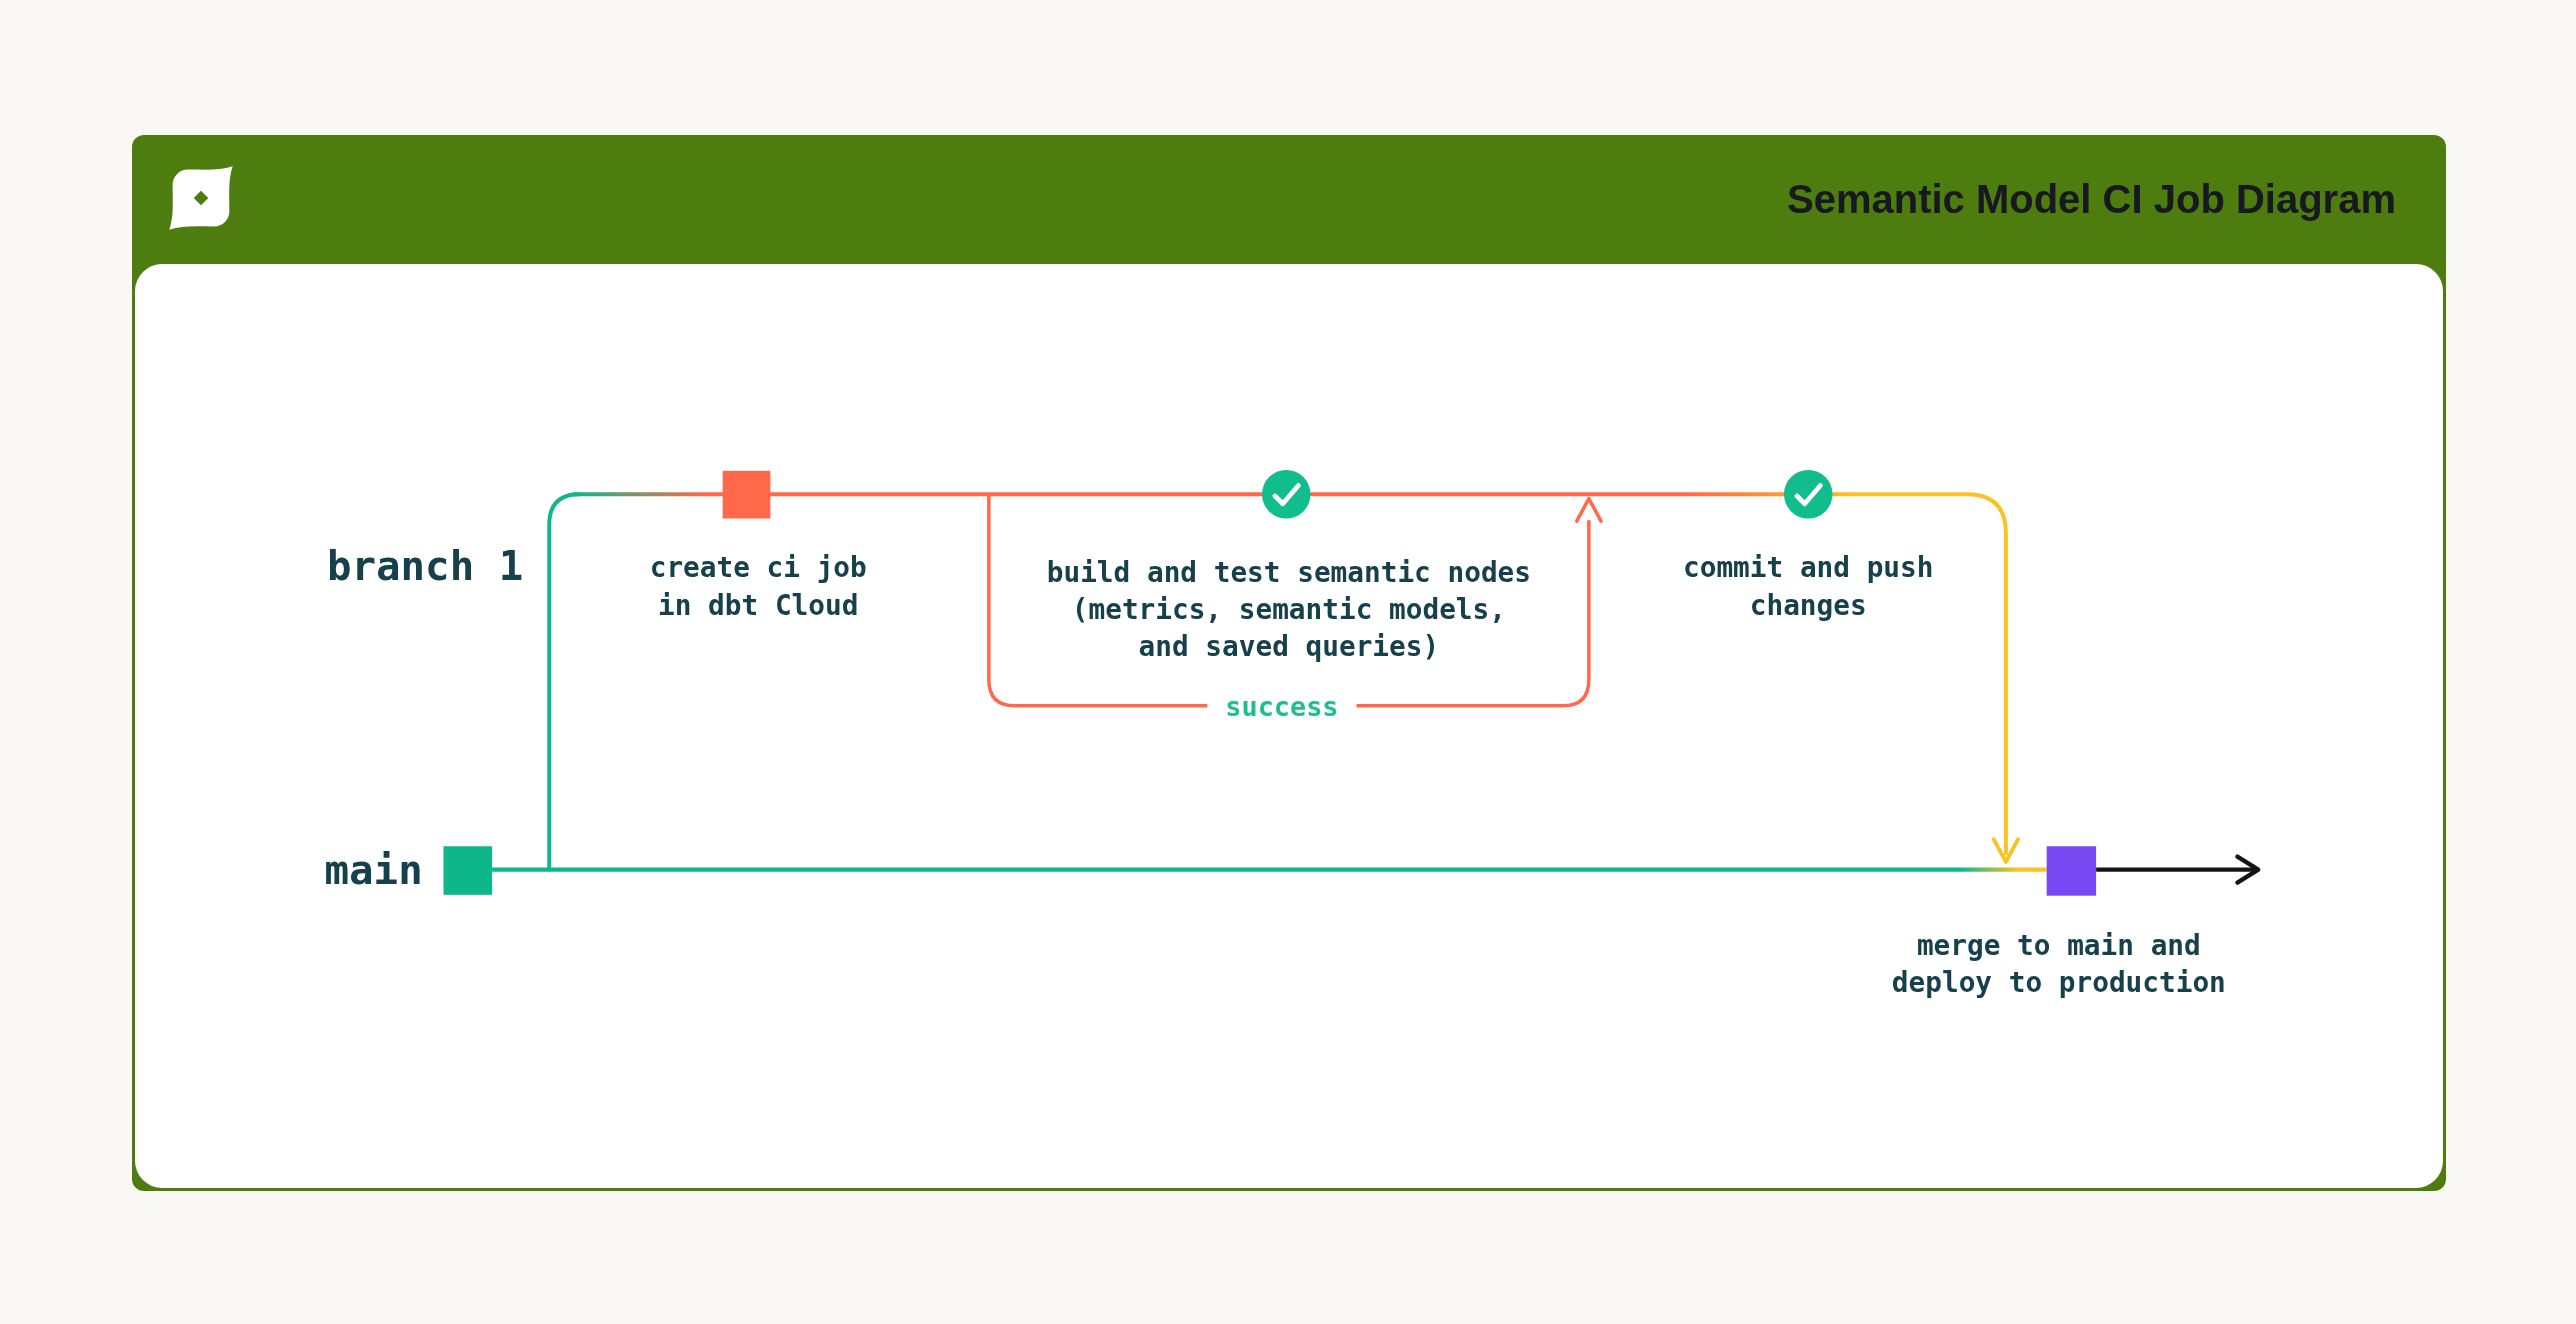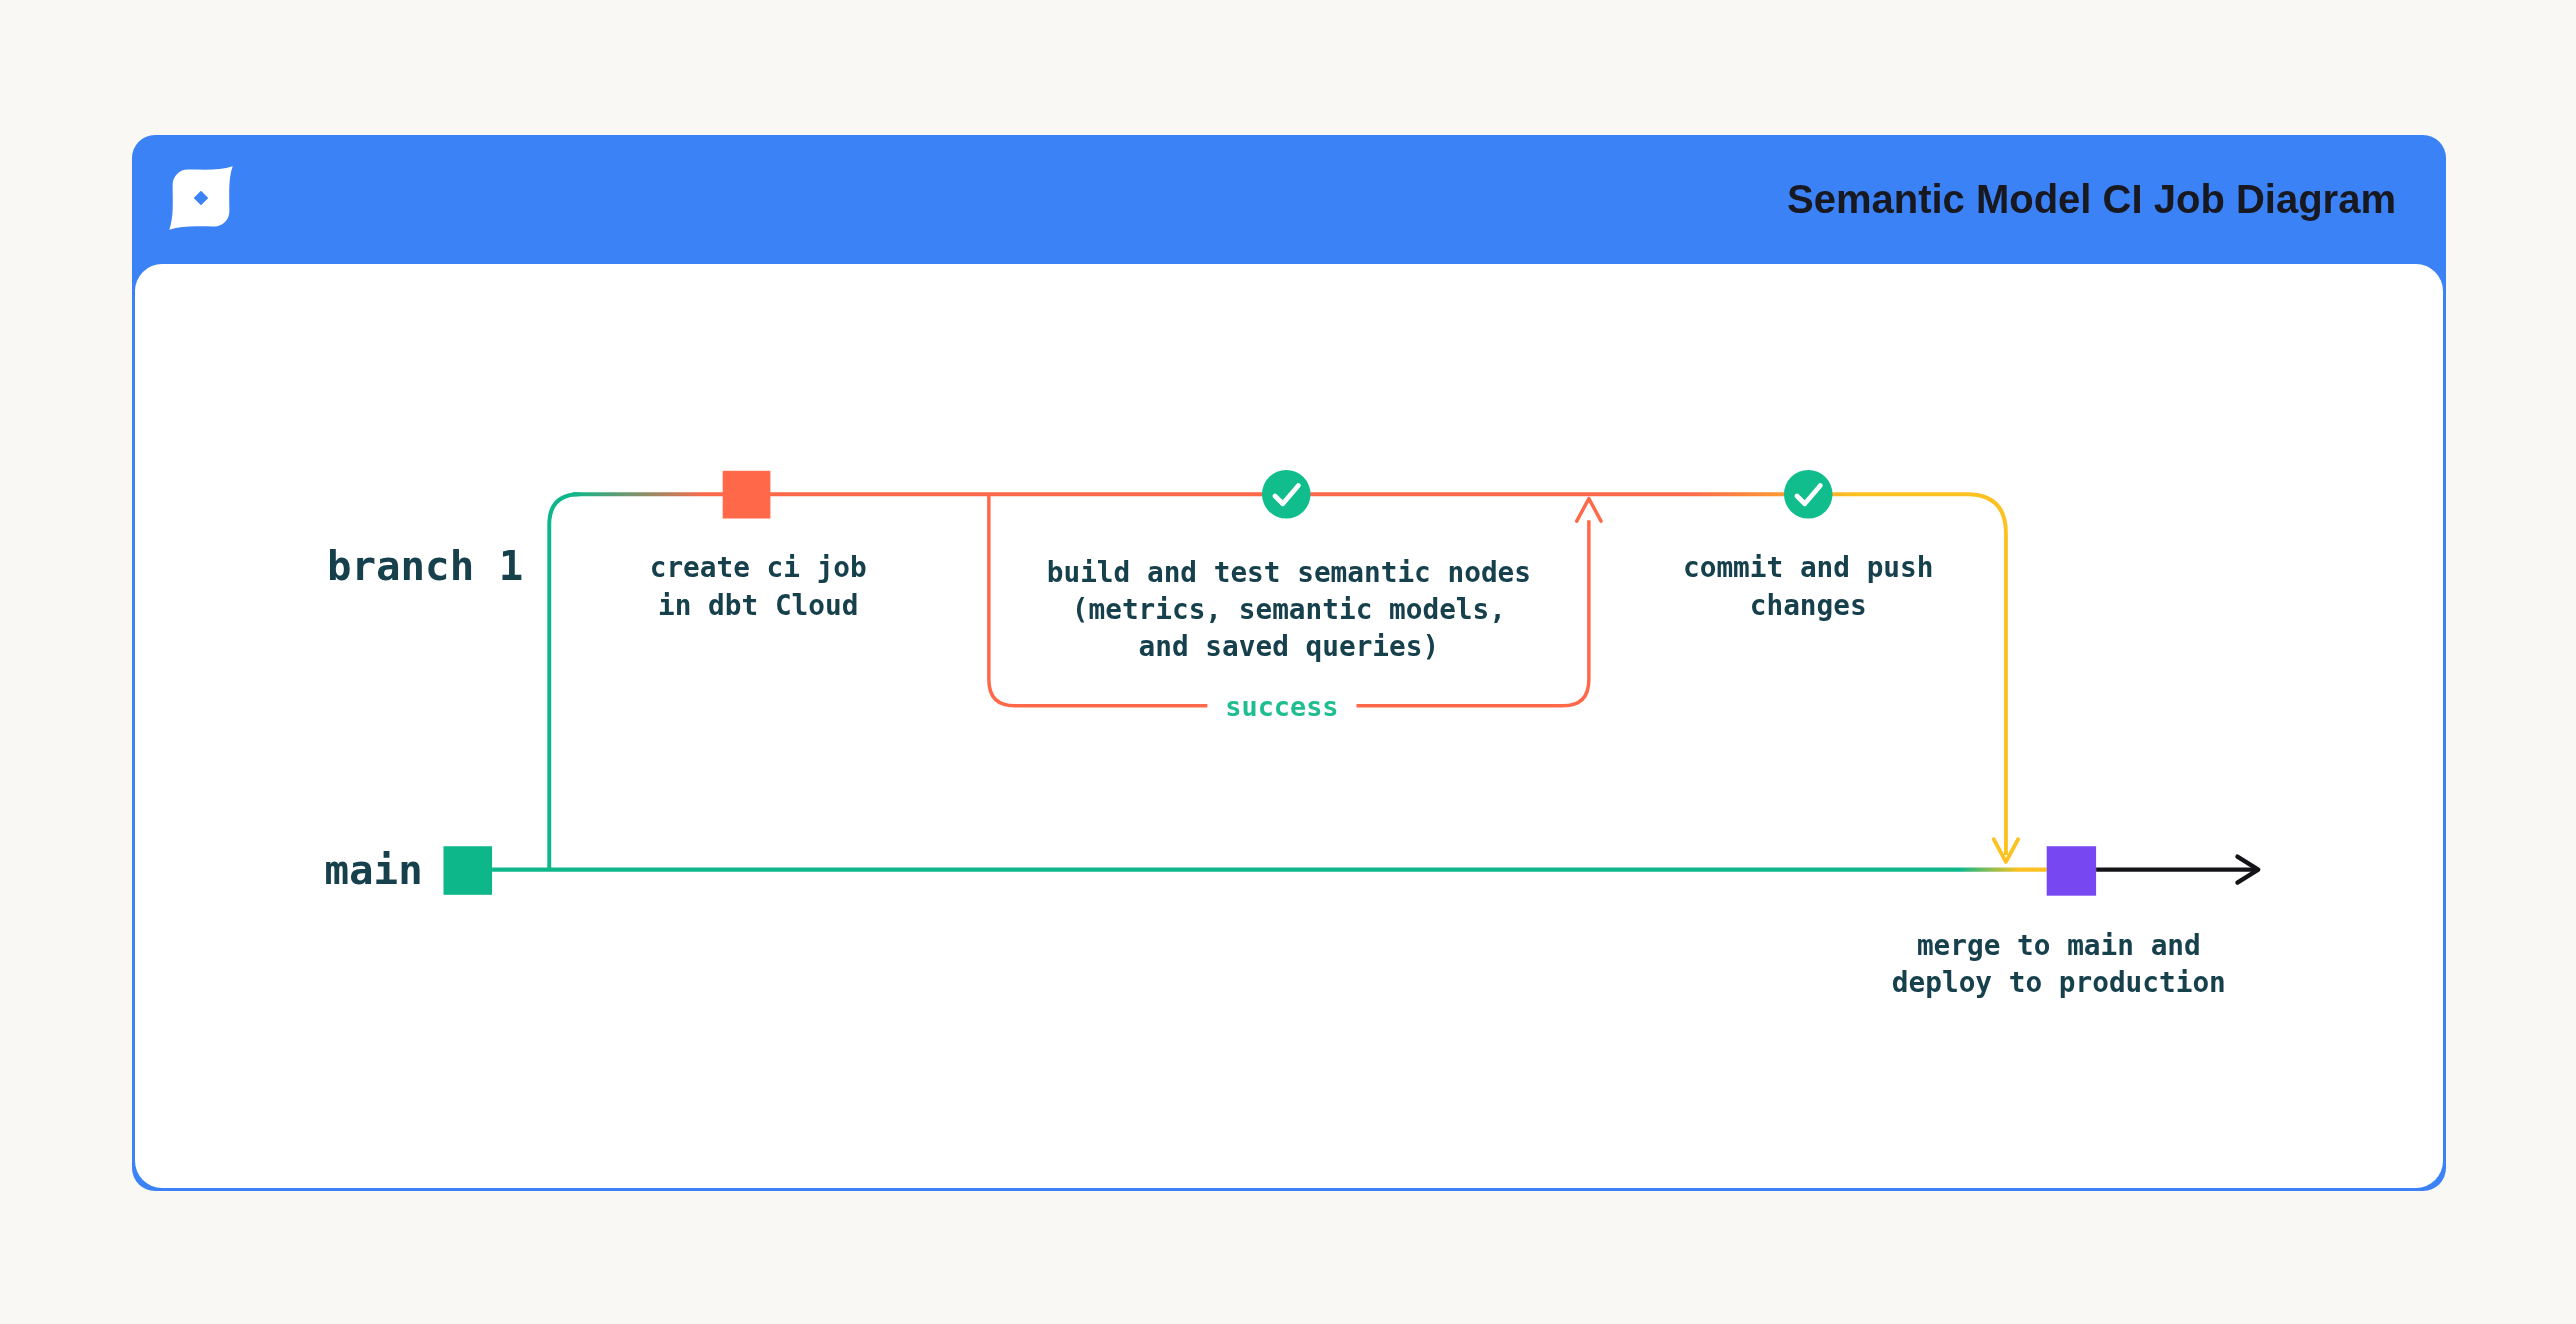--- a/index.html
+++ b/index.html
@@ -4,21 +4,21 @@
 <style>
   html,body{margin:0;padding:0;}
   body{
     width:2576px;height:1324px;
     background:#faf8f5;
     font-family:"Liberation Sans", sans-serif;
     overflow:hidden;position:relative;
   }
   #card{
     position:absolute;left:132px;top:135px;width:2314px;height:1056px;
-    background:#3b82f6;border-radius:23px;
+    background:#4d7c0f;border-radius:12px;
   }
   #panel{
     position:absolute;left:2.6px;right:2.6px;top:129px;bottom:2.6px;
     background:#ffffff;border-radius:27px;
   }
   #header{
     position:absolute;left:0;top:0;right:0;height:129px;
   }
   #logo{
     position:absolute;left:36px;top:29.5px;width:66px;height:66px;

